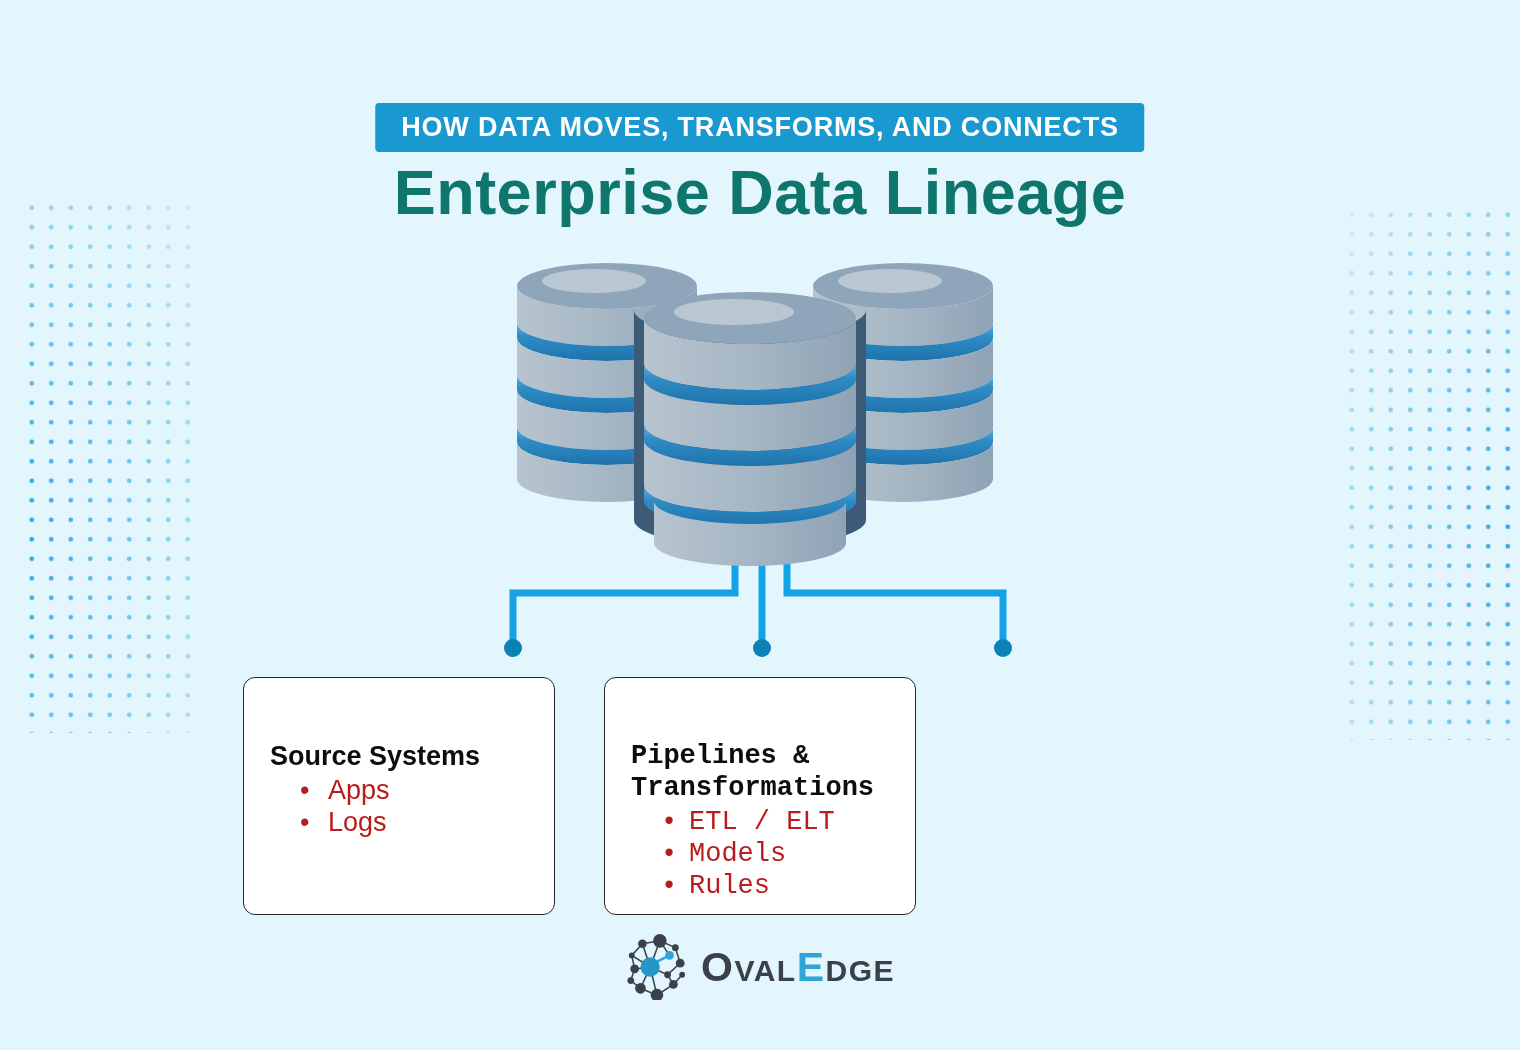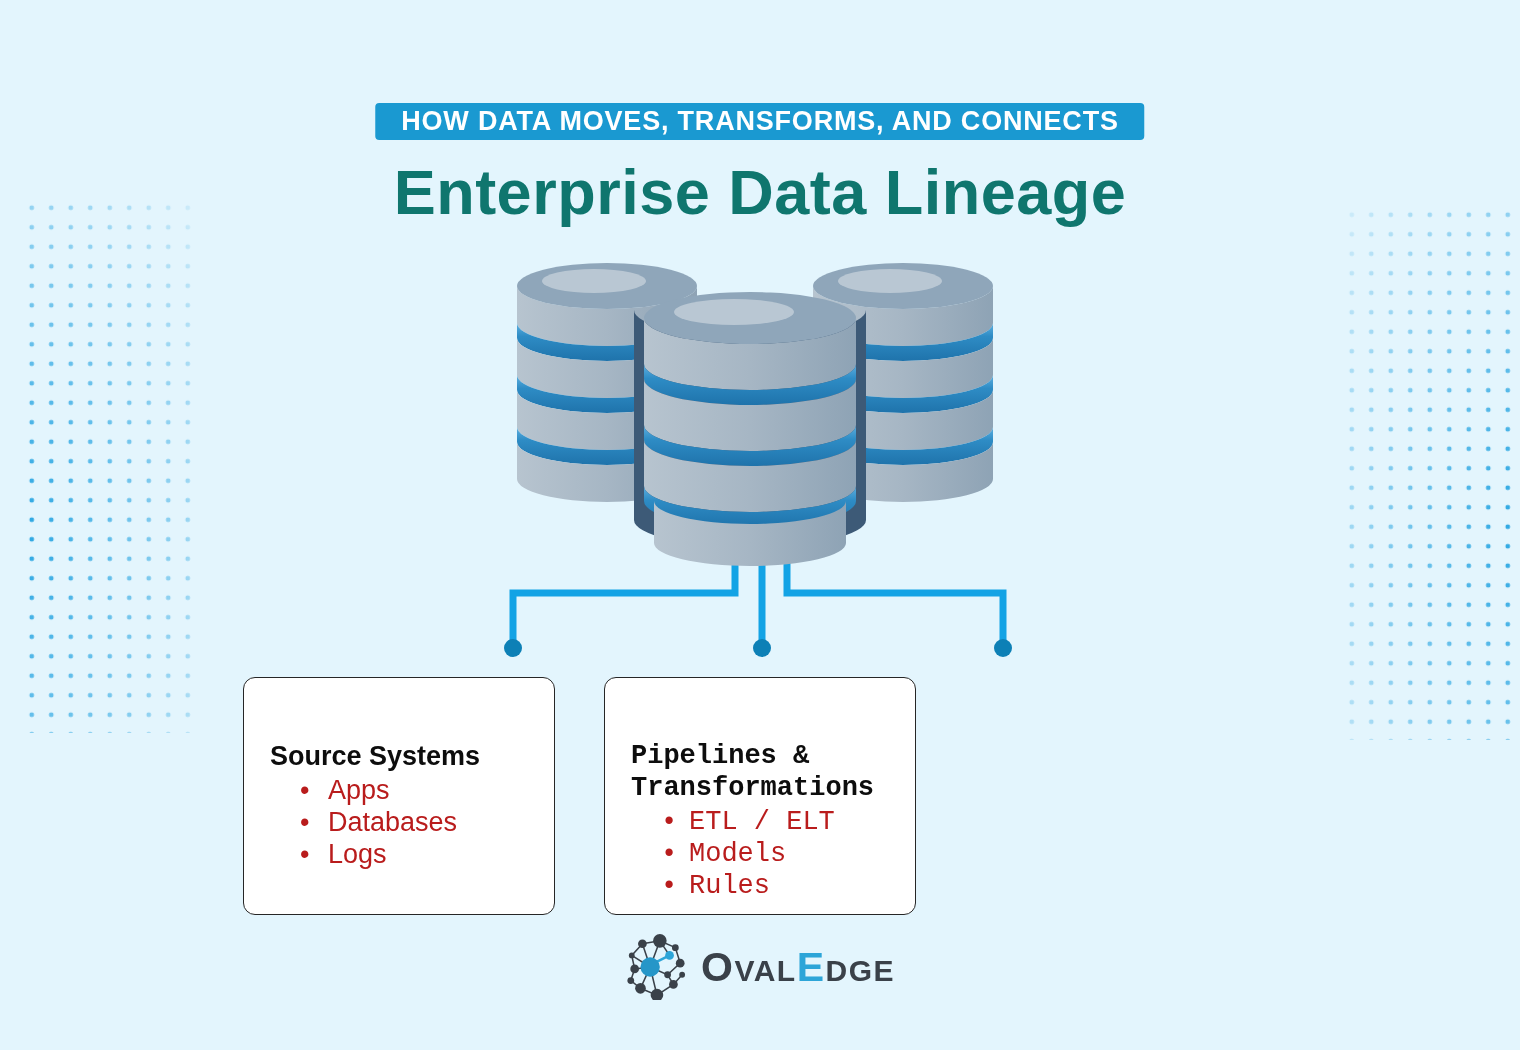--- a/index.html
+++ b/index.html
@@ -23,21 +23,21 @@
   .dots-right {
     left:1342px; top:205px; width:176px; height:535px;
     -webkit-mask-image: radial-gradient(ellipse 130% 90% at 100% 60%, rgba(0,0,0,1) 0%, rgba(0,0,0,0.55) 55%, rgba(0,0,0,0.10) 100%);
             mask-image: radial-gradient(ellipse 130% 90% at 100% 60%, rgba(0,0,0,1) 0%, rgba(0,0,0,0.55) 55%, rgba(0,0,0,0.10) 100%);
   }
 
   .banner {
     position:absolute; top:103px; left:50%; transform:translateX(-50%);
     background:#1a99d1; color:#ffffff;
     font-size:27px; font-weight:700; letter-spacing:0.8px;
-    line-height:27px; padding:5px 26px; border-radius:4px;
+    line-height:27px; padding:11px 26px; border-radius:4px;
     white-space:nowrap;
   }
   .title {
     position:absolute; top:150px; left:0; width:100%;
     margin:0; text-align:center;
     font-size:63px; font-weight:800; color:#0f766e;
     line-height:84px; letter-spacing:0.5px;
   }
 
   .diagram { position:absolute; left:488px; top:250px; width:534px; height:420px; }
@@ -144,21 +144,20 @@
       <path d="M166 251 A96 23 0 0 0 358 251 L358 293 A96 23 0 0 1 166 293 Z" fill="url(#gGray)"></path>
       <ellipse cx="262" cy="68" rx="106" ry="26" fill="#8fa6ba"></ellipse>
       <ellipse cx="246" cy="62" rx="60" ry="13" fill="#b9c7d3"></ellipse>
     </g>
   </svg>
 
   <div class="card card-1">
     <h3>Source Systems</h3>
     <ul>
       <li>Apps</li>
-      <li>Databases</li>
       <li>Logs</li>
     </ul>
   </div>
 
   <div class="card card-2">
     <h3>Pipelines &amp; Transformations</h3>
     <ul>
       <li>ETL / ELT</li>
       <li>Models</li>
       <li>Rules</li>

